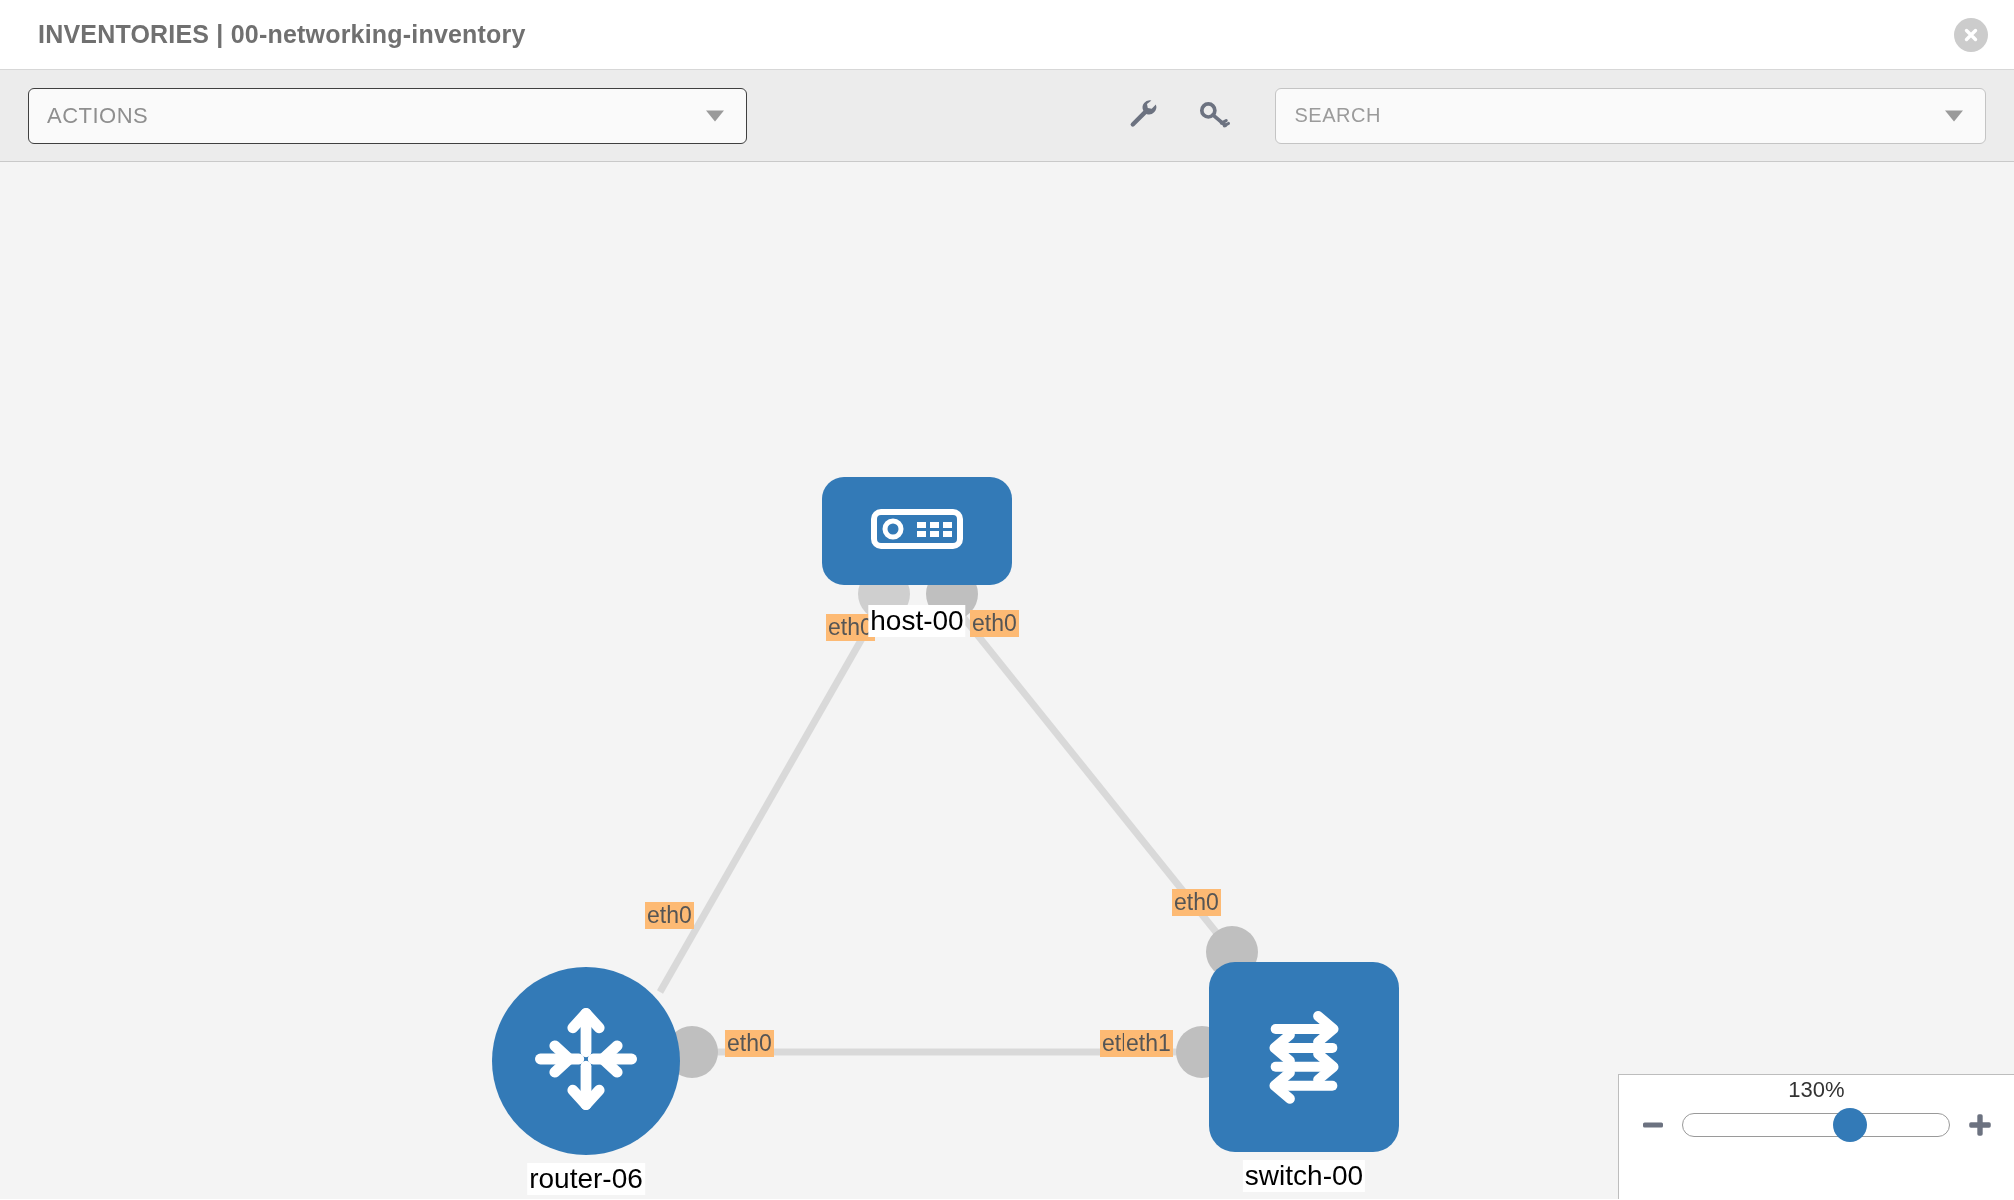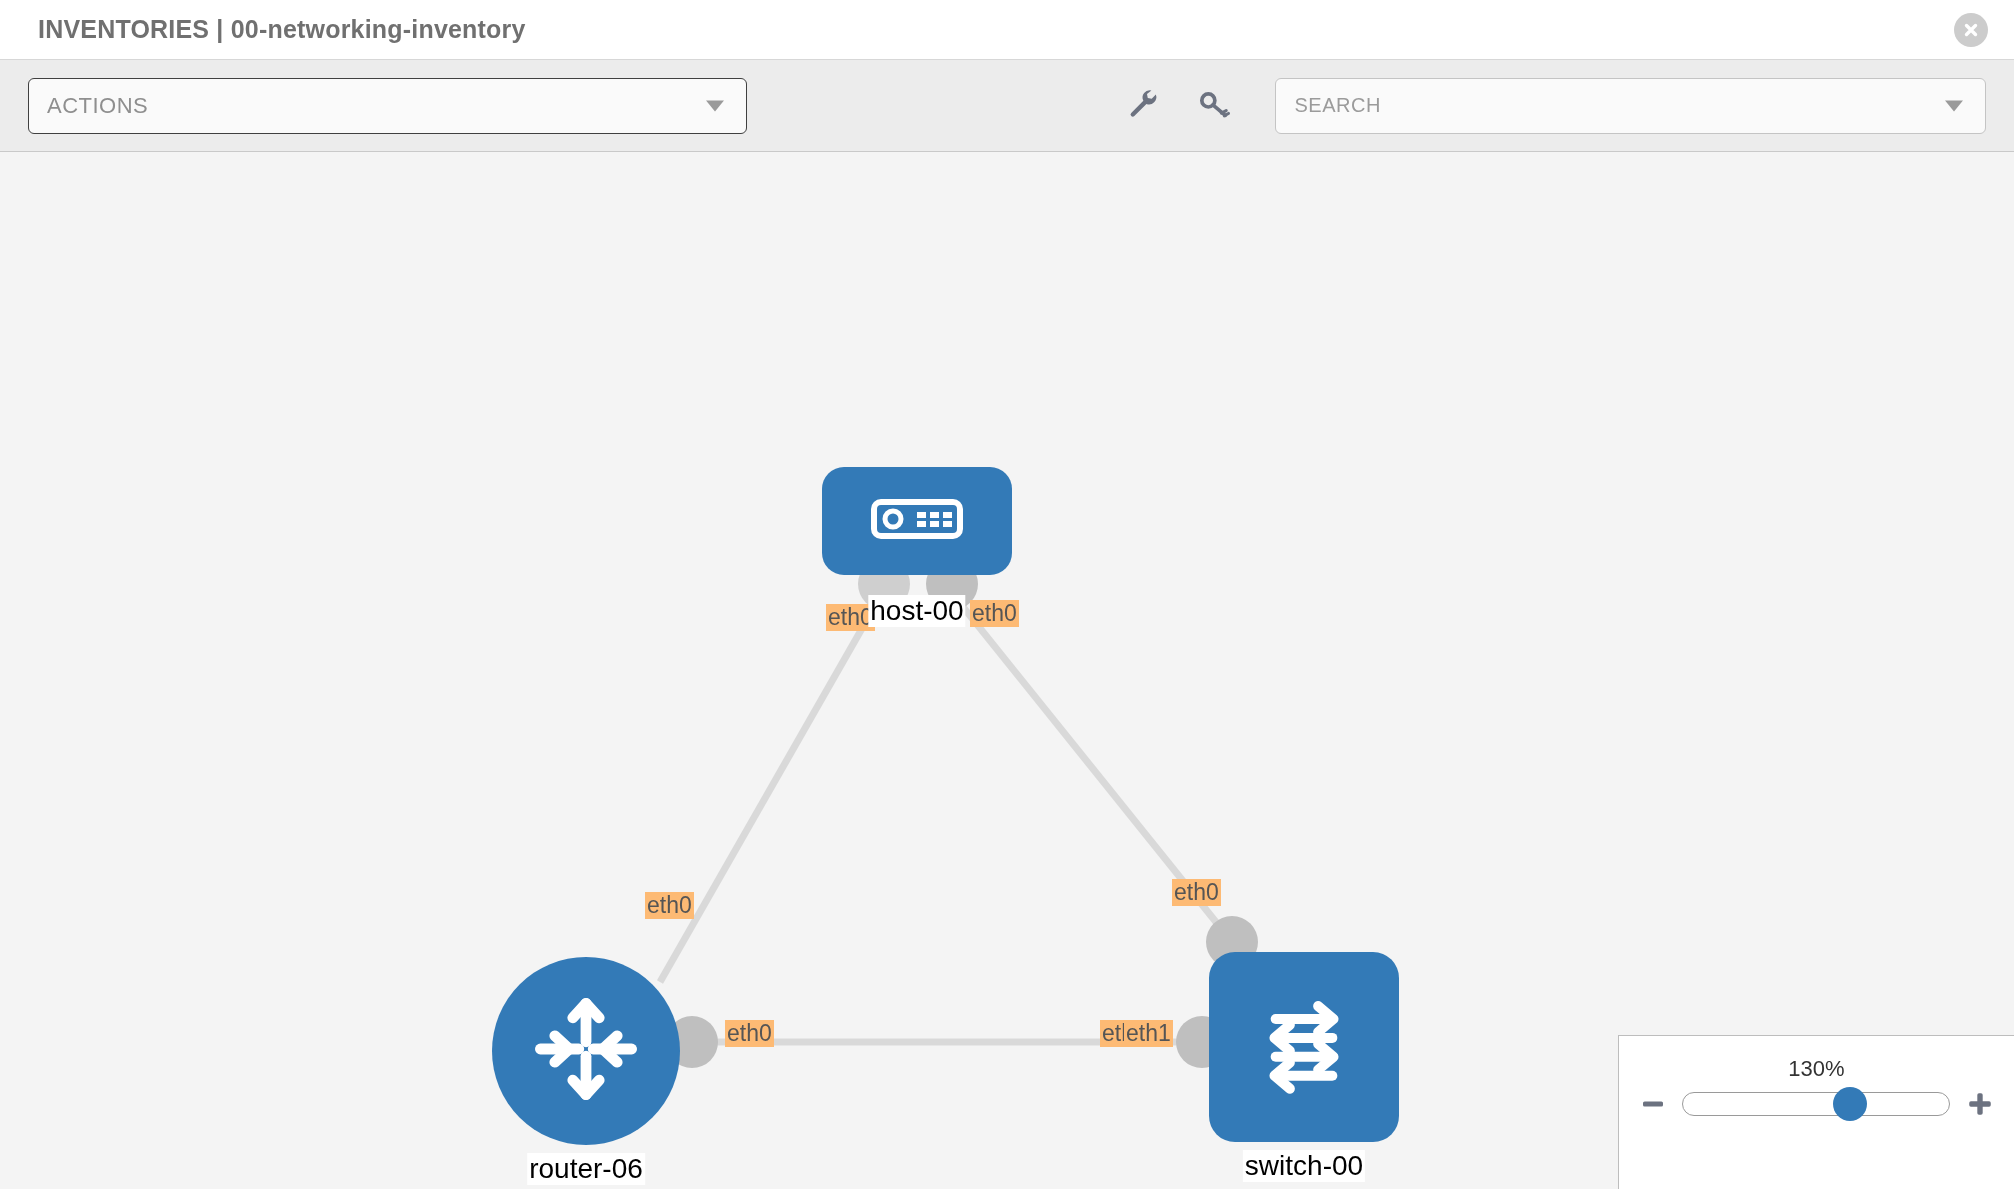--- a/index.html
+++ b/index.html
@@ -6,21 +6,21 @@
   html, body {
     width: 2014px; height: 1200px;
     font-family: "Liberation Sans", sans-serif;
     background: #ffffff;
     overflow: hidden;
   }
 
   
   .header {
     position: relative;
-    height: 60px;
+    height: 70px;
     background: #ffffff;
     border-bottom: 1px solid #d7d7d7;
     display: flex;
     align-items: center;
     padding-left: 38px;
   }
   .page-title {
     font-size: 25px;
     font-weight: bold;
     color: #707070;
@@ -163,28 +163,28 @@
     padding: 0 2px;
     white-space: nowrap;
   }
 
   
   .zoom-panel {
     position: absolute;
     right: 0;
     bottom: 0;
     width: 396px;
-    height: 154px;
+    height: 125px;
     background: #ffffff;
     border-left: 1px solid #bdbdbd;
     border-top: 1px solid #bdbdbd;
     display: flex;
     flex-direction: column;
     align-items: center;
-    padding-top: 20px;
+    padding-top: 2px;
   }
   .zoom-value {
     font-size: 22px;
     color: #333333;
     margin-bottom: 8px;
   }
   .zoom-controls {
     display: flex;
     align-items: center;
     gap: 16px;

